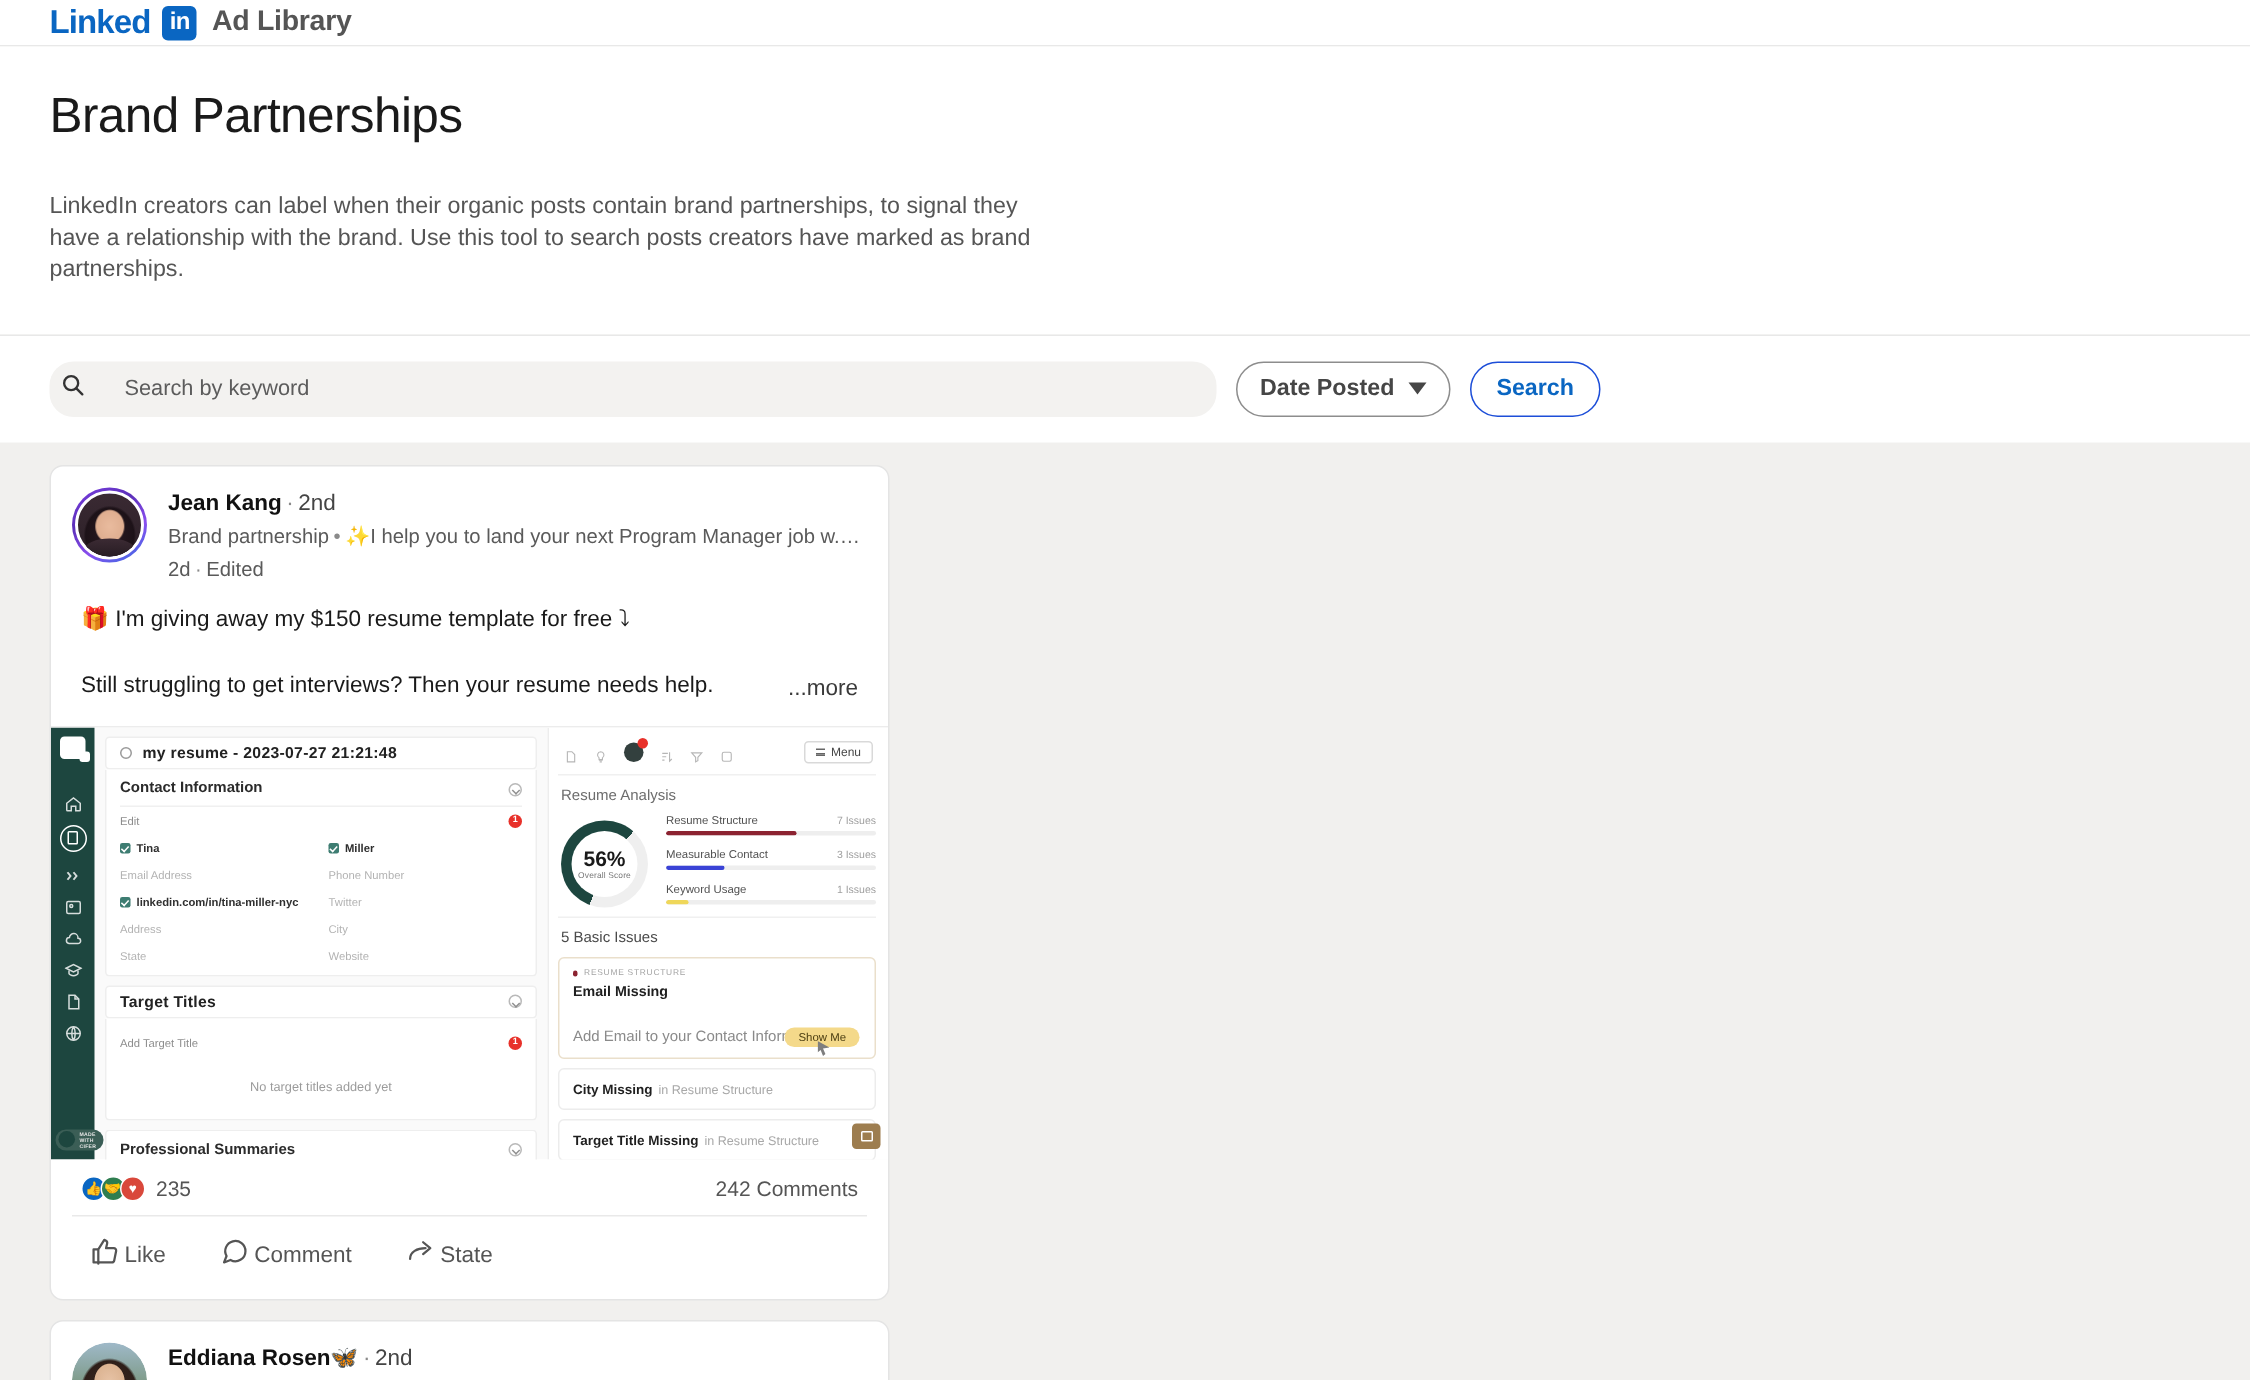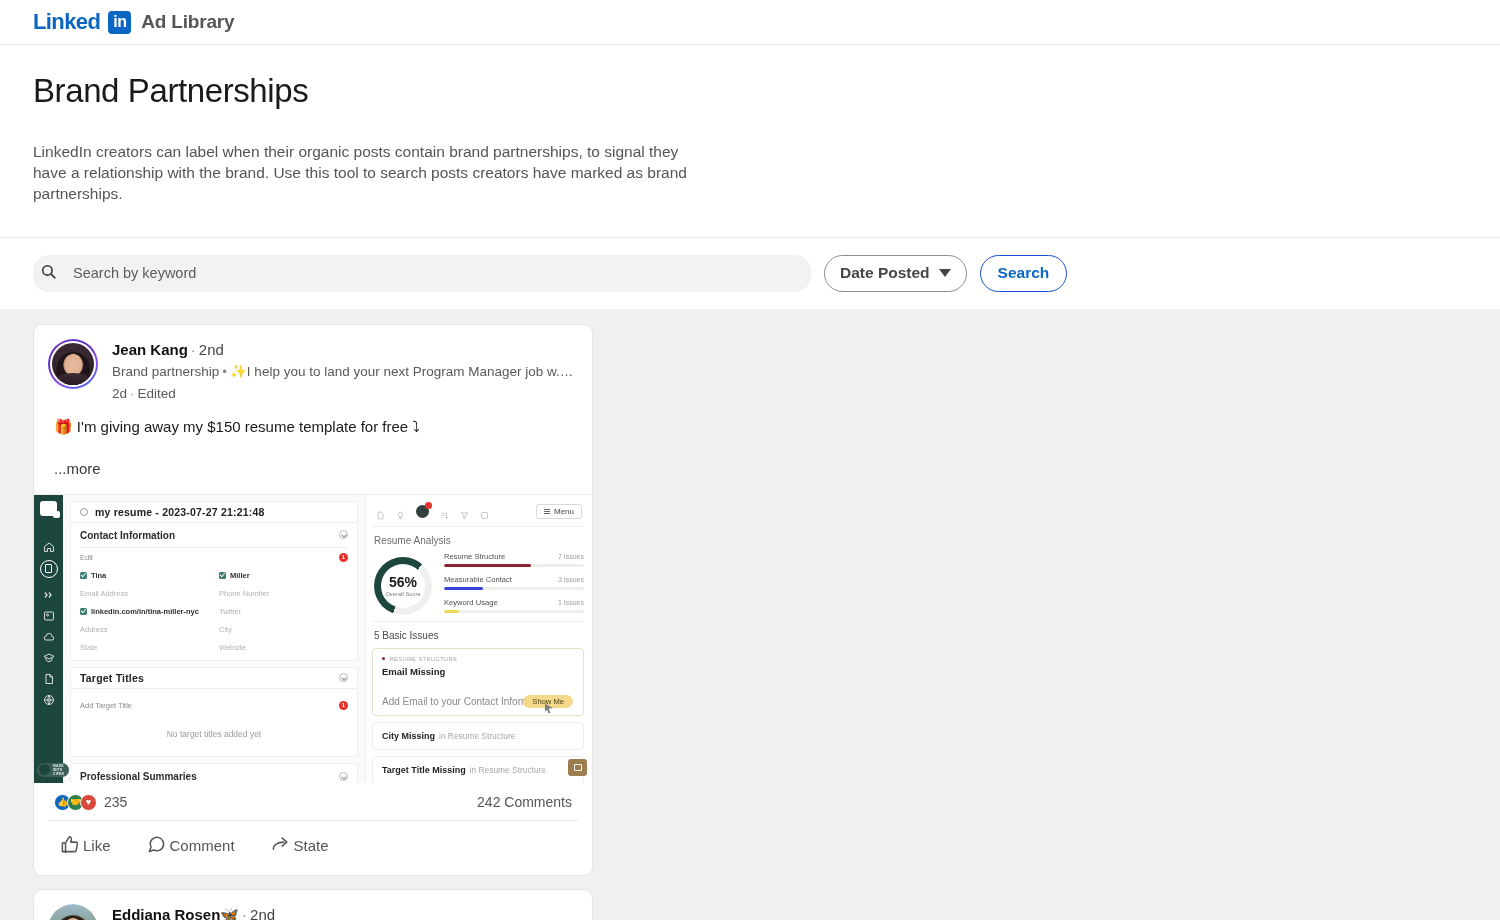--- a/index.html
+++ b/index.html
@@ -5,21 +5,21 @@
   * { box-sizing: border-box; margin: 0; padding: 0; }
   html, body {
     width: 1500px; height: 920px;
     background: #f1f0ee;
     font-family: "Liberation Sans", sans-serif;
     overflow: hidden;
   }
 
   
   .topbar {
-    height: 45px; background: #fff;
+    height: 31px; background: #fff;
     border-bottom: 1px solid #e8e8e8;
     display: flex; 
     padding-left: 33px;
   }
   .brand { display: flex; align-items: center; gap: 8px; }
   .brand-linked {
     font-size: 22px; font-weight: 700; color: #0a66c2;
     letter-spacing: -0.6px; line-height: 1;
   }
   .brand-in {
@@ -45,21 +45,21 @@
   }
 
   
   .searchrow {
     background: #fff; border-top: 1px solid #e8e8e8;
     padding: 17px 33px; display: flex; align-items: center; gap: 13px;
   }
   .searchbox {
     flex: 0 0 778px; height: 37px; background: #f3f2f0;
     border-radius: 16px; display: flex; align-items: center;
-    padding: 0 7px; gap: 16px;
+    padding: 0 7px; gap: 26px;
   }
   .searchbox svg { flex: none; }
   .searchbox input {
     border: none; background: transparent; outline: none;
     font-family: inherit; font-size: 14.5px; color: #333; width: 100%;
   }
   .searchbox input::placeholder { color: #5c5c5c; }
   .pill-select {
     height: 37px; padding: 0 15px; border: 1px solid #8d8d8d;
     border-radius: 19px; background: #fff; cursor: pointer;
@@ -184,21 +184,21 @@
     background: #fff; border: 1px solid #eee; border-radius: 3px;
     height: 22px; display: flex; align-items: center; gap: 7px; padding: 0 9px;
     font-size: 10.5px; font-weight: 700; color: #222; letter-spacing: .2px;
   }
   .ring-ico { width: 8px; height: 8px; border: 1.2px solid #9a9a9a; border-radius: 50%; flex:none; }
   .panel {
     background: #fff; border: 1px solid #eee; border-top: none;
     border-radius: 0 0 3px 3px; padding: 7px 9px 8px 9px;
   }
   .panel-hd {
-    display: flex; align-items: flex-start; justify-content: space-between;
+    display: flex; align-items: flex-end; justify-content: space-between;
     font-size: 10px; font-weight: 700; color: #2b2b2b; padding-bottom: 6px;
   }
   .chev-circ {
     width: 9px; height: 9px; border: 1px solid #b9b9b9; border-radius: 50%;
     position: relative; flex: none;
   }
   .chev-circ::after {
     content:""; position:absolute; left:2.3px; top:2.3px; width:3px;height:3px;
     border-right:1px solid #8f8f8f; border-bottom:1px solid #8f8f8f;
     transform:rotate(45deg);
@@ -392,20 +392,21 @@
         <div class="pm-line3">
           <span>2d</span><span class="dot-sep">·</span><span>Edited</span>
         </div>
       </div>
     </div>
 
     <div class="post-body">
       <div class="pb-line">🎁 I'm giving away my $150 resume template for free ⤵</div>
       <div class="pb-gap"></div>
       <div class="pb-row">
+        <div class="pb-line">Still struggling to get interviews? Then your resume needs help.</div>
         <div class="more-link">...more</div>
       </div>
     </div>
 
     <div class="shot">
 
       <div class="shot-rail">
         <div class="rl-logo"></div>
         <span class="rl-ico">
           <svg viewBox="0 0 24 24" fill="none" stroke="#fff" stroke-width="2">

